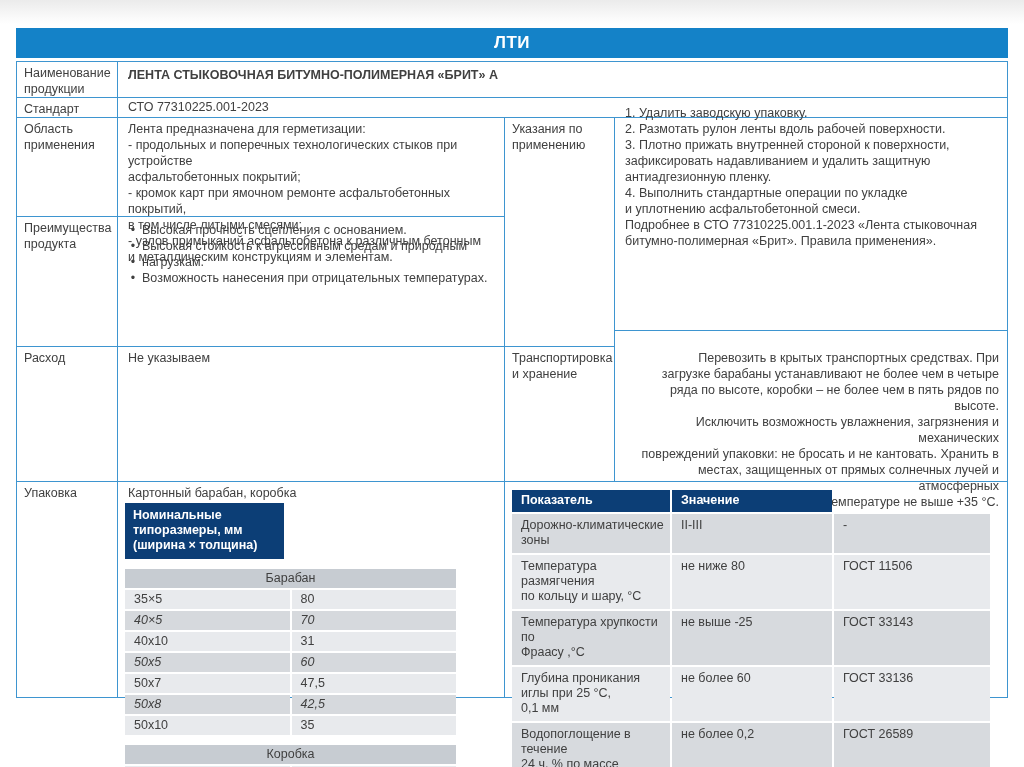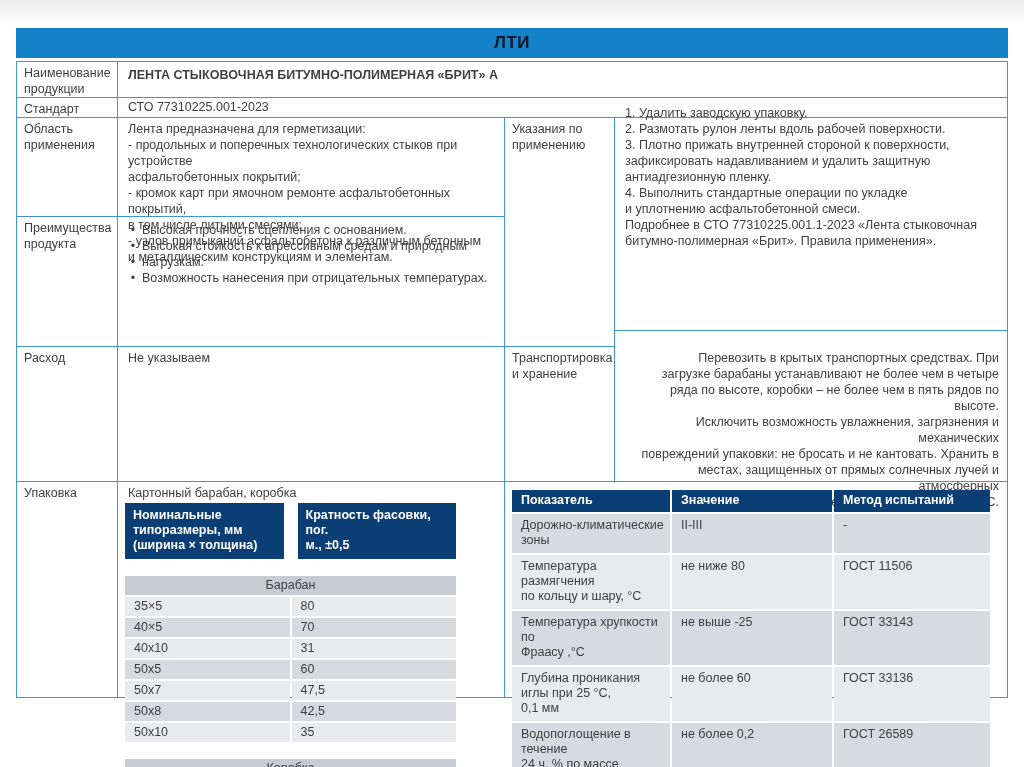--- a/index.html
+++ b/index.html
@@ -3,21 +3,21 @@
 <meta charset="utf-8">
 <style>
   html,body{margin:0;padding:0;}
   body{width:1024px;height:767px;font-family:"Liberation Sans","DejaVu Sans",sans-serif;
        background:#fff;overflow:hidden;}
   .slide{position:relative;width:1024px;height:767px;
          background:linear-gradient(#ebebeb 0px,#ffffff 24px,#ffffff 100%);}
   
   .title-bar{position:absolute;left:16px;top:28px;width:992px;height:30px;
              background:#1482c8;display:flex;align-items:center;justify-content:center;}
-  .title-bar span{color:#0f172a;font-weight:bold;font-size:17px;letter-spacing:.5px;}
+  .title-bar span{color:#ffffff;font-weight:bold;font-size:17px;letter-spacing:.5px;}
   
   .info-table{position:absolute;left:16px;top:61px;width:992px;height:637px;
               border:1px solid #3e95d0;box-sizing:border-box;background:#fff;}
   .cell{position:absolute;box-sizing:border-box;font-size:12.5px;color:#404040;
         line-height:16px;overflow:visible;}
   .br{border-right:1px solid #3e95d0;}
   .bb{border-bottom:1px solid #3e95d0;}
   .label{padding:3px 6px 3px 7px;}
   .value{padding:3px 8px 3px 10px;}
   .pre{white-space:pre-line;}
@@ -25,23 +25,23 @@
   .bullets{padding:5px 8px 3px 6px;}
   .bullet-item{display:flex;}
   .bullet-item::before{content:"•";width:18px;text-align:center;flex:0 0 18px;}
   
   .pkg-table{position:absolute;left:125px;top:503px;width:331px;z-index:3;font-size:12.5px;color:#404040;}
   .pkg-head{display:grid;grid-template-columns:1fr 1fr;column-gap:14px;}
   .pkg-head div{background:#0c3e76;color:#ffffff;font-weight:bold;padding:5px 8px 6px 8px;
                 line-height:15px;white-space:pre-line;}
   .pkg-row{display:grid;grid-template-columns:1fr 1fr;column-gap:2px;margin-top:2px;}
   .pkg-row div{height:19px;line-height:19px;padding-left:9px;}
-  .pkg-band{margin-top:17px;background:#c7ccd2;height:19px;line-height:19px;text-align:center;}
+  .pkg-band{margin-top:10px;background:#c7ccd2;height:19px;line-height:19px;text-align:center;}
   .row-light div{background:#e8eaed;}
-  .row-mid div{background:#d6d9dd;}
+  .row-mid div{background:#d6d9dd;font-style:italic;}
   
   .char-table{position:absolute;left:512px;top:490px;width:478px;z-index:3;font-size:12.5px;color:#404040;}
   .char-row{display:grid;grid-template-columns:158px 160px 1fr;column-gap:2px;margin-top:2px;}
   .char-row:first-child{margin-top:0;}
   .char-row div{padding:4px 6px 5px 9px;line-height:15px;white-space:pre-line;}
   .char-head div{background:#0c3e76;color:#fff;font-weight:bold;padding-top:3px;padding-bottom:4px;}
   .char-dark div{background:#d7dade;}
   .char-light div{background:#e8eaed;}
   
   .footer{position:absolute;right:34px;top:727px;font-size:13.5px;color:#8c8c8c;
@@ -112,22 +112,20 @@
     <div class="cell label br" style="left:0;top:420px;width:101px;height:215px;">Упаковка</div>
     <div class="cell value br" style="left:101px;top:420px;width:387px;height:215px;">Картонный барабан, коробка</div>
     <div class="cell" style="left:488px;top:420px;width:502px;height:215px;"></div>
   </div>
 
   <div class="pkg-table">
     <div class="pkg-head">
       <div>Номинальные
 типоразмеры, мм
 (ширина × толщина)</div>
-      <div>Кратность фасовки, пог.
-м., ±0,5</div>
     </div>
     <div class="pkg-band">Барабан</div>
     <div class="pkg-row row-light">
       <div>35×5</div>
         <div>80</div>
     </div>
     <div class="pkg-row row-mid">
       <div>40×5</div>
         <div>70</div>
     </div>
@@ -155,21 +153,20 @@
     <div class="pkg-row row-light">
       <div>50x5</div>
         <div>52</div>
     </div>
   </div>
 
   <div class="char-table">
     <div class="char-row char-head">
       <div>Показатель</div>
       <div>Значение</div>
-      <div>Метод испытаний</div>
     </div>
     <div class="char-row char-dark">
       <div>Дорожно-климатические
 зоны</div>
       <div>II-III</div>
       <div>-</div>
     </div>
     <div class="char-row char-light">
       <div>Температура размягчения
 по кольцу и шару, °С</div>

